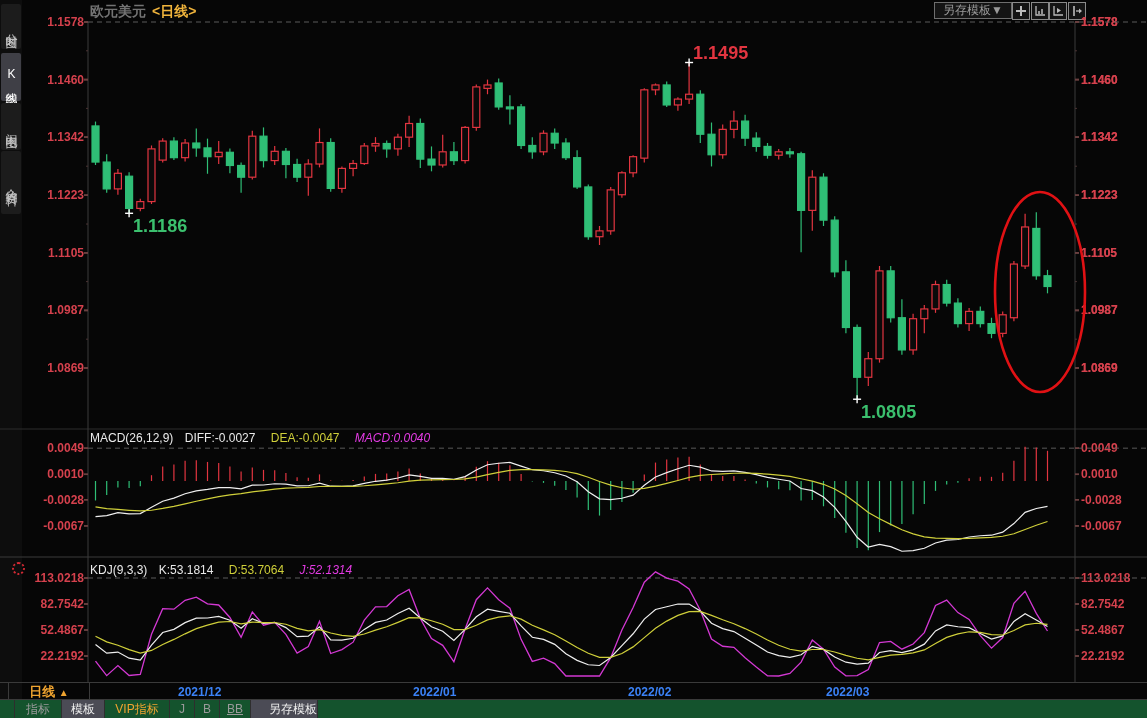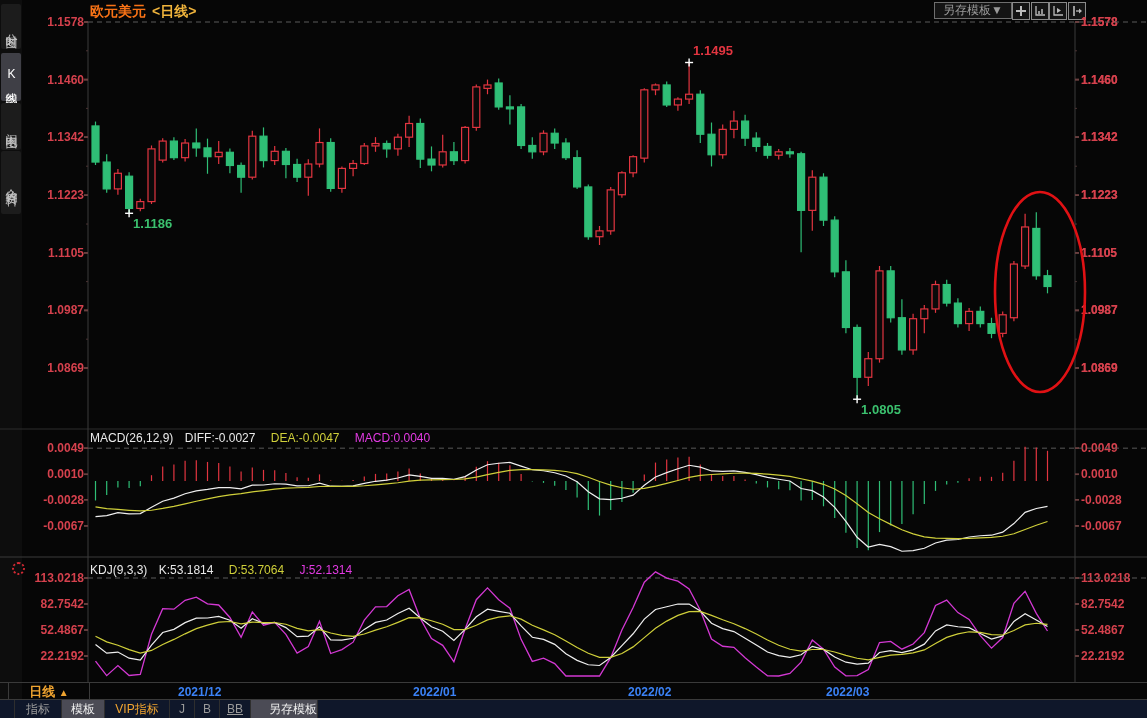--- a/index.html
+++ b/index.html
@@ -8,49 +8,49 @@
   .app{position:absolute;inset:0;background:#060606;}
 
   
   .sidebar{position:absolute;left:0;top:0;width:22px;height:718px;background:#0d0d0d;}
   .side-item{position:absolute;left:1px;width:20px;writing-mode:vertical-rl;text-orientation:upright;
       font-size:12px;letter-spacing:2px;color:#c3c3c3;background:#1c1c1c;border-radius:2px;
       display:flex;align-items:center;justify-content:center;cursor:pointer;}
   .side-item.sel{background:#3f3f46;color:#ffffff;}
 
   
-  .t-sym{position:absolute;left:90px;top:3px;font-size:14px;font-weight:bold;color:#f97316;}
+  .t-sym{position:absolute;left:90px;top:3px;font-size:14px;font-weight:bold;color:#737373;}
   .t-per{position:absolute;left:152px;top:3px;font-size:14px;font-weight:bold;color:#f0b43c;text-align:right;}
   .theme-btn{position:absolute;left:934px;top:2px;width:76px;height:15px;border:1px solid #6e6e6e;
       color:#9a9a9a;font-size:12px;line-height:15px;text-align:center;background:#141414;cursor:pointer;}
   .icon-btn{position:absolute;top:2px;width:16px;height:16px;border:1px solid #8a8a8a;background:#141414;
       display:flex;align-items:center;justify-content:center;cursor:pointer;}
   .icon-btn svg{display:block;}
 
   
   .ax-label{position:absolute;font-size:12px;font-weight:bold;color:#d5414d;height:14px;line-height:14px;}
   .ax-left{width:84px;text-align:right;}
   .ax-right{left:1081px;text-align:left;}
-  .ann{position:absolute;font-size:13px;font-weight:bold;}
+  .ann{position:absolute;font-size:18px;font-weight:bold;}
   .ind-header{position:absolute;left:90px;font-size:12px;white-space:nowrap;z-index:6;}
   .ind-header .w{color:#e9e9e9;}
   .ind-header .y{color:#cfcf3a;margin-left:12px;}
-  .ind-header .m{color:#e23ae2;margin-left:12px;}
+  .ind-header .m{color:#e23ae2;margin-left:12px;font-style:italic;}
   .kdj-gear{position:absolute;left:12px;top:562px;width:13px;height:13px;border:2px dotted #d42a34;
       border-radius:50%;box-sizing:border-box;}
 
   
   .xrow{position:absolute;left:0;top:682px;width:1147px;height:18px;border-top:1px solid #3a3a3a;
       border-bottom:1px solid #3a3a3a;box-sizing:border-box;}
   .period-cell{position:absolute;left:8px;top:0;width:80px;height:17px;border-left:1px solid #3a3a3a;
       border-right:1px solid #3a3a3a;text-align:center;line-height:17px;font-size:13px;font-weight:bold;
       color:#f0a430;cursor:pointer;}
   .period-cell .arr{font-size:10px;}
   .x-date{position:absolute;top:2px;font-size:12px;font-weight:bold;color:#3b82f6;}
-  .bbar{position:absolute;left:0;top:700px;width:1147px;height:18px;background:#0f172a;display:flex;
+  .bbar{position:absolute;left:0;top:700px;width:1147px;height:18px;background:#14532d;display:flex;
       padding-left:14px;box-sizing:border-box;}
   .b-item{height:18px;line-height:18px;text-align:center;font-size:12px;color:#9a9a9a;
       border-right:1px solid #2e2e2e;cursor:pointer;}
   .b-item:first-child{border-left:1px solid #2e2e2e;}
   .b-item.selected{background:#4b4b55;color:#ededed;}
   .b-item.accent{color:#f0a430;font-weight:normal;}
 
   svg.chart{position:absolute;left:0;top:0;z-index:5;pointer-events:none;}
   #labels-layer{position:absolute;inset:0;z-index:4;}
   .ann{z-index:6;}

